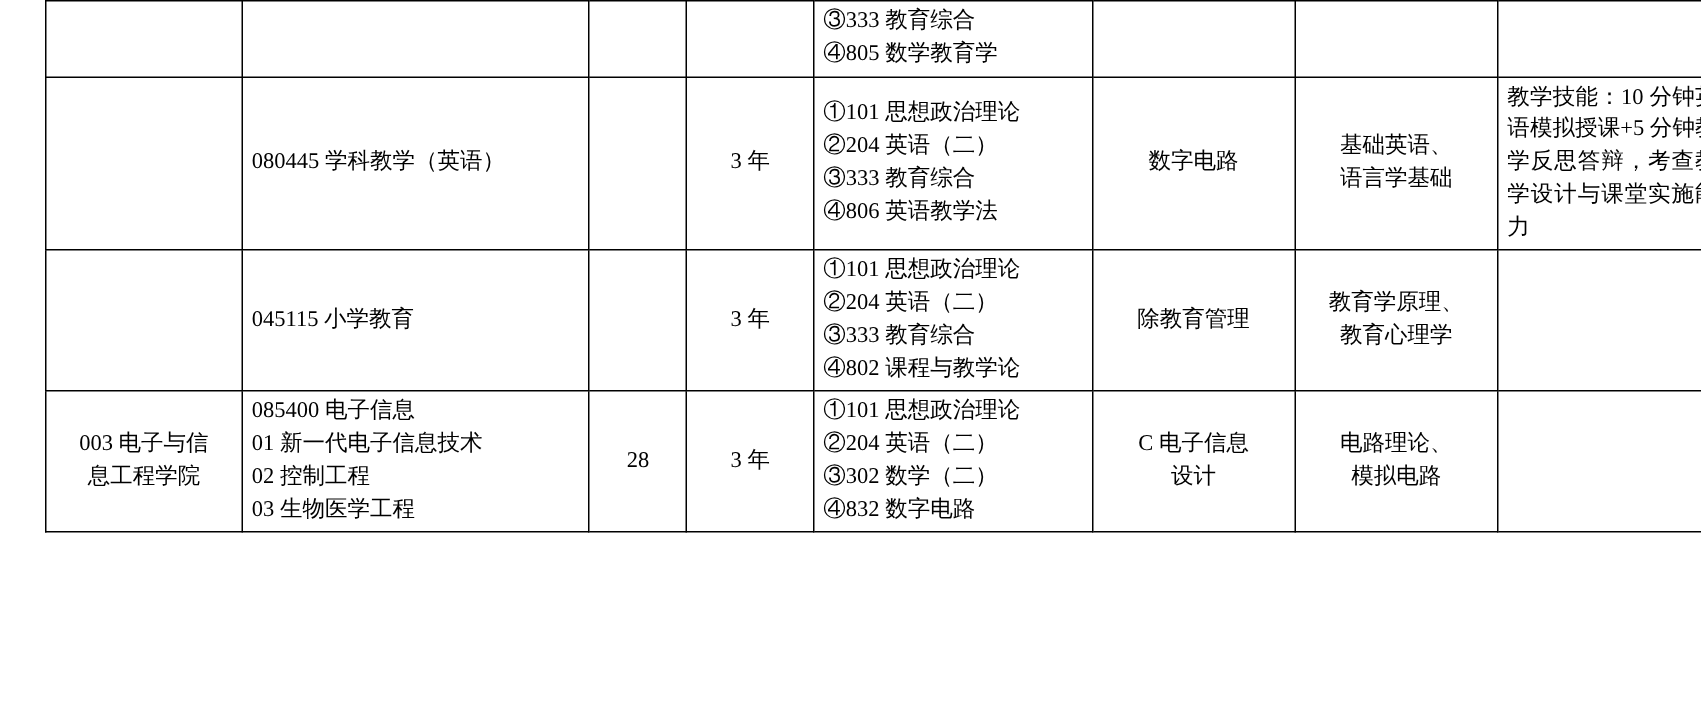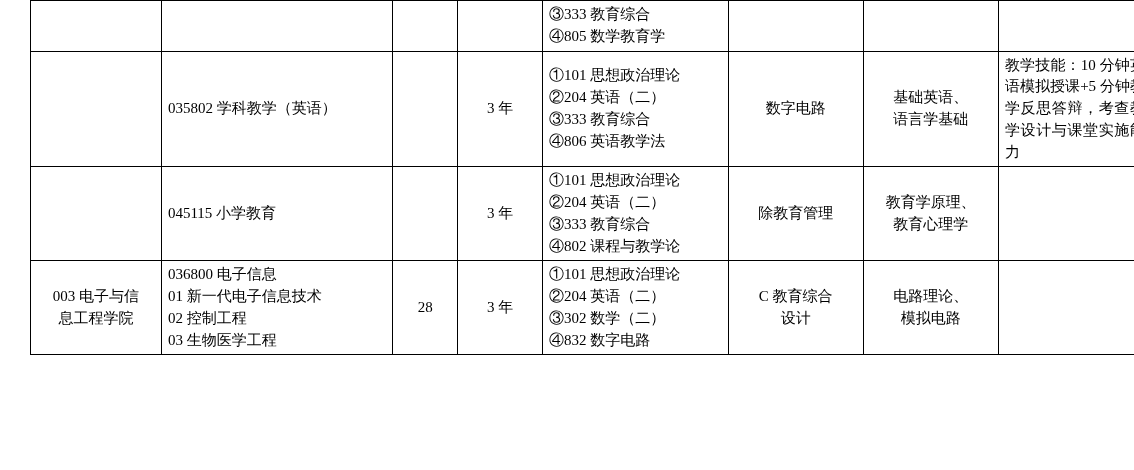--- a/index.html
+++ b/index.html
@@ -90,21 +90,21 @@
           <div>③333 教育综合</div>
           <div>④805 数学教育学</div>
         </td>
         <td class="col-f c"></td>
         <td class="col-g c"></td>
         <td class="col-h c"></td>
       </tr>
 
       <tr>
         <td class="col-a c"></td>
-        <td class="col-b l">035802 学科教学（英语）</td>
+        <td class="col-b l">080445 学科教学（英语）</td>
         <td class="col-c c"></td>
         <td class="col-d c">3 年</td>
         <td class="col-e l cell-lines">
           <div>①101 思想政治理论</div>
           <div>②204 英语（二）</div>
           <div>③333 教育综合</div>
           <div>④806 英语教学法</div>
         </td>
         <td class="col-f c">数字电路</td>
         <td class="col-g c cell-lines">
@@ -132,35 +132,35 @@
         </td>
         <td class="col-h c"></td>
       </tr>
 
       <tr>
         <td class="col-a c cell-lines">
           <div>003  电子与信</div>
           <div>息工程学院</div>
         </td>
         <td class="col-b l cell-lines">
-          <div>036800 电子信息</div>
+          <div>085400 电子信息</div>
           <div>01 新一代电子信息技术</div>
           <div>02 控制工程</div>
           <div>03 生物医学工程</div>
         </td>
         <td class="col-c c">28</td>
         <td class="col-d c">3 年</td>
         <td class="col-e l cell-lines">
           <div>①101 思想政治理论</div>
           <div>②204 英语（二）</div>
           <div>③302 数学（二）</div>
           <div>④832 数字电路</div>
         </td>
         <td class="col-f c cell-lines">
-          <div>C 教育综合</div>
+          <div>C 电子信息</div>
           <div>设计</div>
         </td>
         <td class="col-g c cell-lines">
           <div>电路理论、</div>
           <div>模拟电路</div>
         </td>
         <td class="col-h c"></td>
       </tr>
     </tbody>
   </table>

